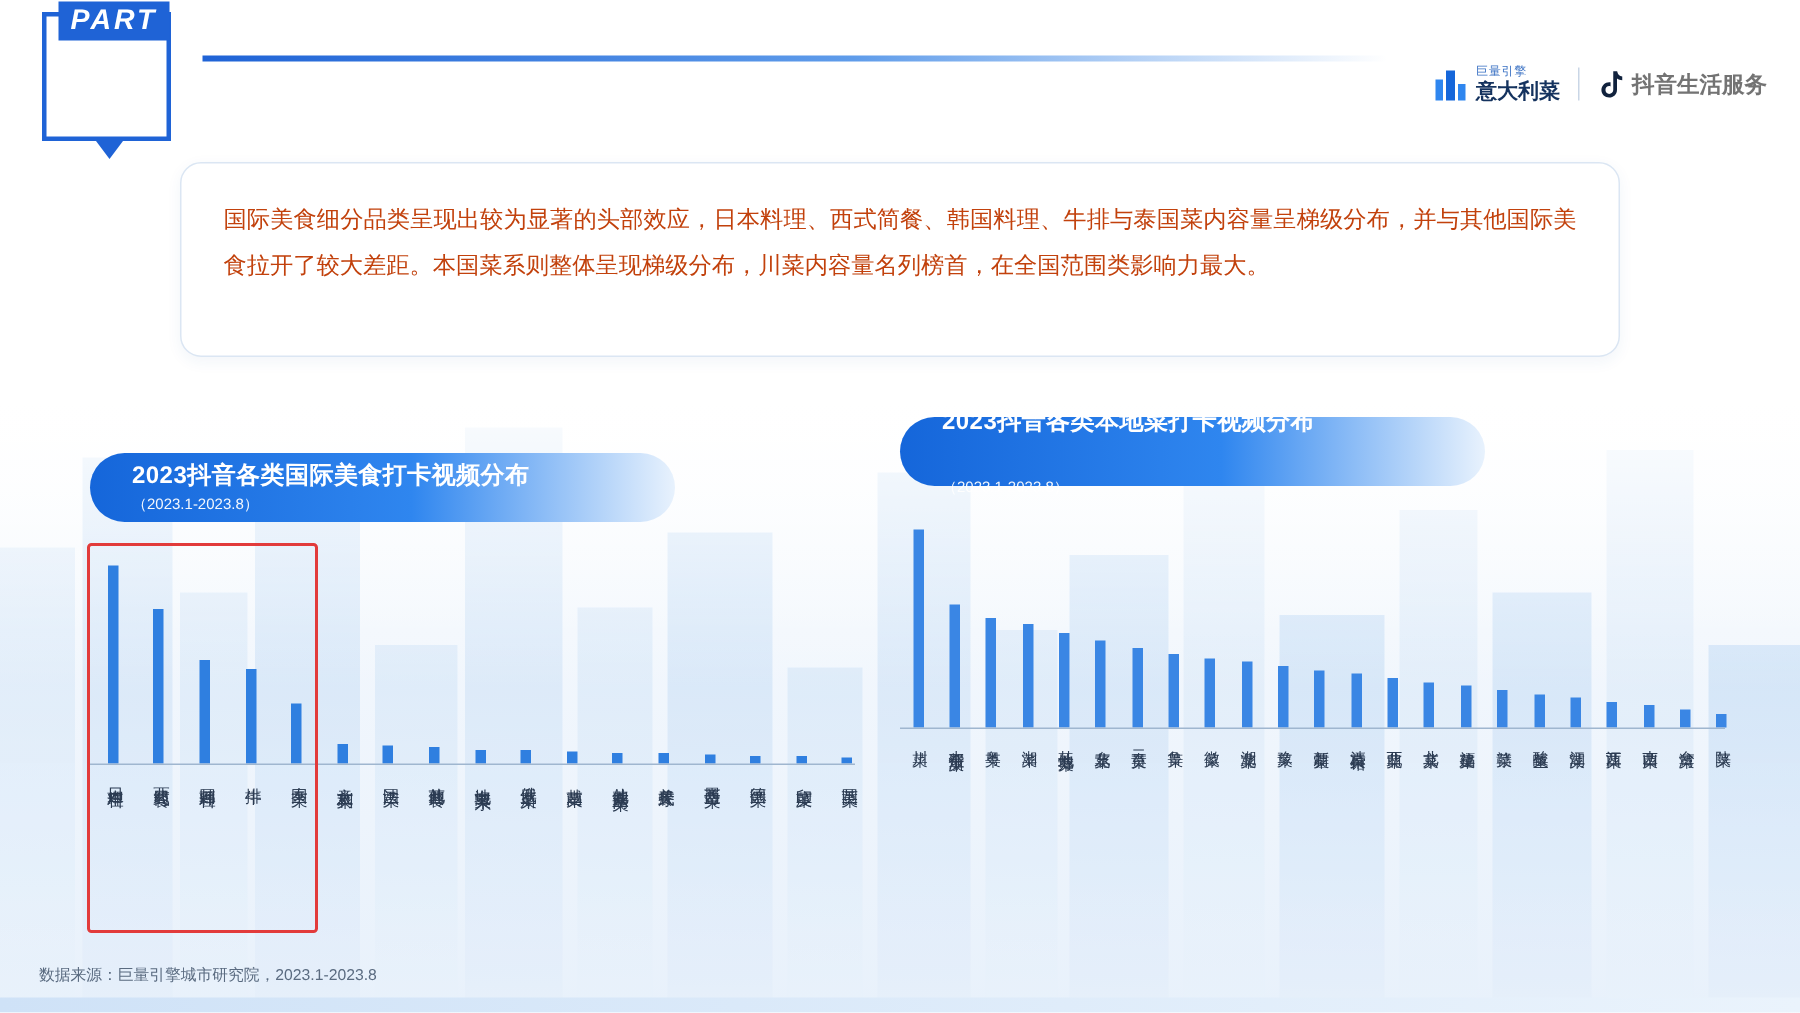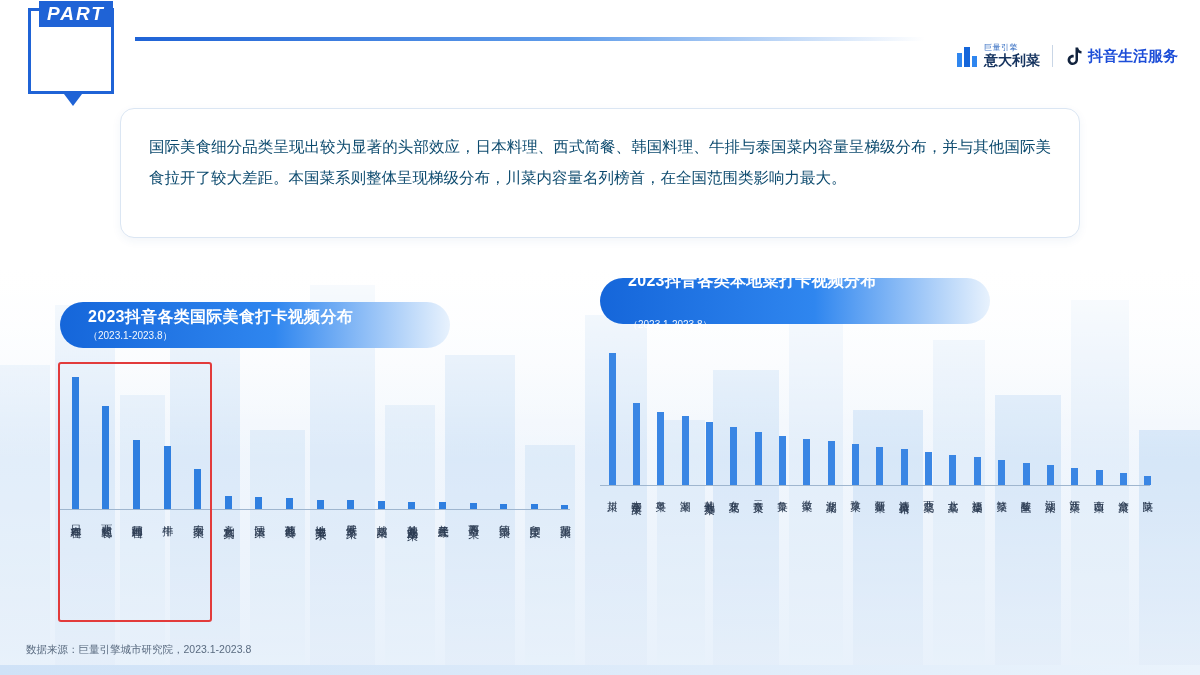--- a/index.html
+++ b/index.html
@@ -59,31 +59,31 @@
 
   .brand { position:absolute; right:22px; top:44px; display:flex; align-items:center; gap:12px; z-index:6;}
   .brand-ju { display:flex; align-items:center; gap:6px; }
   .ju-mark { width:22px; height:24px; }
   .ju-text { line-height:1.05; }
   .ju-text .t1 { font-size:8px; color:#3b72c4; letter-spacing:.5px;}
   .ju-text .t2 { font-size:14px; font-weight:bold; color:#14325e; }
   .brand-divider { width:1px; height:22px; background:#c9d6e6; }
   .brand-dy { display:flex; align-items:center; gap:6px; }
   .dy-note { width:17px; height:19px; }
-  .dy-text { font-size:15px; font-weight:bold; color:#1d4ed8; }
+  .dy-text { font-size:15px; font-weight:bold; color:#737373; }
 
   
   .summary {
     position:absolute; left:120px; top:108px; width:960px; min-height:130px;
     background:#ffffff; border:1px solid #dbe6f3; border-radius:14px;
     box-shadow:0 3px 10px rgba(32,80,160,.06);
     padding:22px 28px 18px 28px; z-index:4;
   }
   .summary p {
-    margin:0; font-size:15.5px; line-height:2.0; color:#0c4a6e; text-align:justify;
+    margin:0; font-size:15.5px; line-height:2.0; color:#c2410c; text-align:justify;
   }
 
   
   .panel { position:absolute; z-index:4; }
   #panel-left  { left:60px;  top:278px; width:520px;margin-top:24px; }
   #panel-right { left:600px; top:278px; width:560px; }
 
   .panel-head {
     position:relative; height:46px; border-radius:23px;
     background:linear-gradient(90deg,#1566da 0%,#2f86ef 55%,#e8f2fd 100%);

